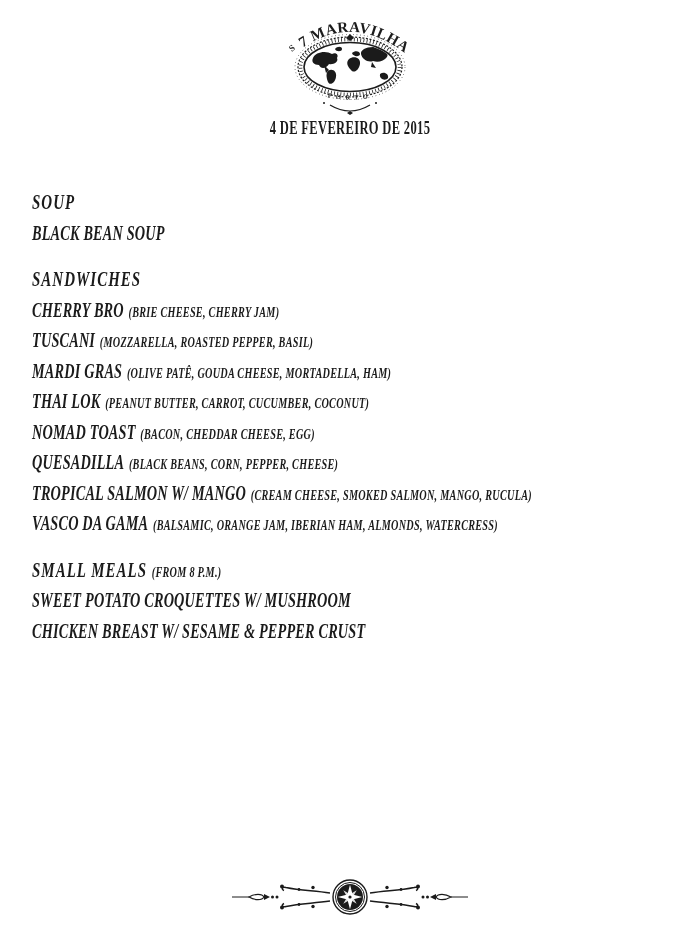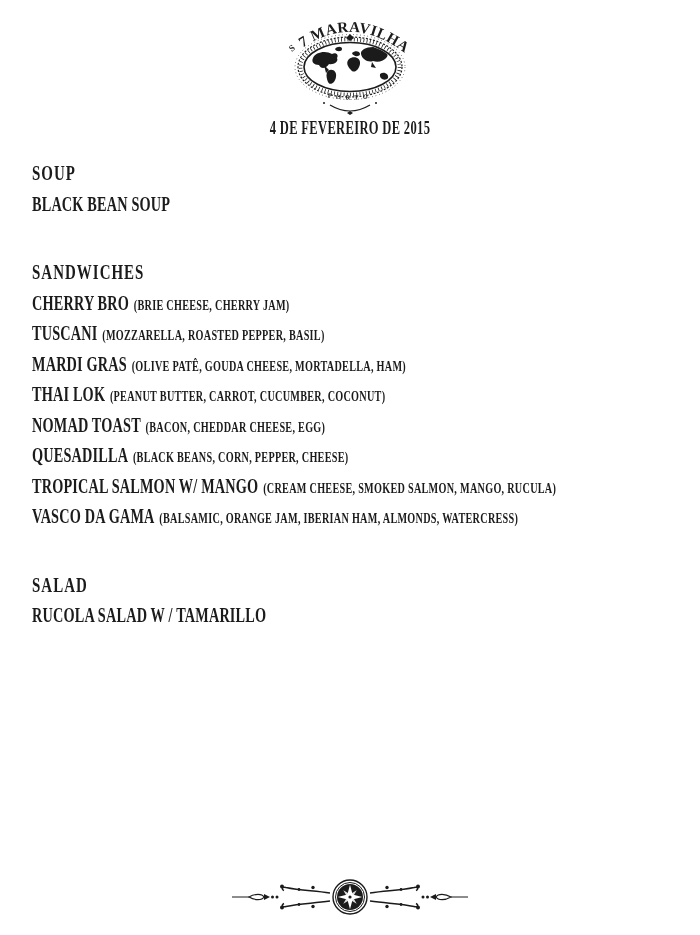--- a/index.html
+++ b/index.html
@@ -9,22 +9,22 @@
     background:var(--bg); color:var(--ink);
     font-family:"Liberation Serif", serif; font-weight:bold; overflow:hidden;
   }
   .logo{ position:absolute; top:8px; left:280px; width:140px; height:114px; }
   .logo svg text{ fill:var(--ink); font-family:"Liberation Serif", serif; font-weight:bold; }
   .date{
     position:absolute; top:117px; left:0; width:700px; text-align:center;
     font-size:19px; letter-spacing:0.5px;
     transform:scaleX(0.66); transform-origin:center top;
   }
-  .menu{ position:absolute; top:158px; left:32px; right:0; }
-  .section:not(:first-child){ margin-top:38px; }
+  .menu{ position:absolute; top:187px; left:32px; right:0;font-style:italic; }
+  .section:not(:first-child){ margin-top:16px; }
   .row{
     height:30.5px; line-height:30.5px; white-space:nowrap;
     transform:scaleX(0.68); transform-origin:0 0;
     letter-spacing:0.25px;
   }
   .row .name{ font-size:21px; }
   .header-row .name{ font-size:22px; letter-spacing:1.5px; }
   .row .desc{ font-size:15px; margin-left:7px; letter-spacing:0.4px; }
   .divider{ position:absolute; top:872px; left:230px; width:240px; height:50px; }
   .divider svg{ display:block; }
@@ -96,22 +96,23 @@
         <div class="row item-row"><span class="name">CHERRY BRO</span><span class="desc">(BRIE CHEESE, CHERRY JAM)</span></div>
         <div class="row item-row"><span class="name">TUSCANI</span><span class="desc">(MOZZARELLA, ROASTED PEPPER, BASIL)</span></div>
         <div class="row item-row"><span class="name">MARDI GRAS</span><span class="desc">(OLIVE PATÊ, GOUDA CHEESE, MORTADELLA, HAM)</span></div>
         <div class="row item-row"><span class="name">THAI LOK</span><span class="desc">(PEANUT BUTTER, CARROT, CUCUMBER, COCONUT)</span></div>
         <div class="row item-row"><span class="name">NOMAD TOAST</span><span class="desc">(BACON, CHEDDAR CHEESE, EGG)</span></div>
         <div class="row item-row"><span class="name">QUESADILLA</span><span class="desc">(BLACK BEANS, CORN, PEPPER, CHEESE)</span></div>
         <div class="row item-row"><span class="name">TROPICAL SALMON W/ MANGO</span><span class="desc">(CREAM CHEESE, SMOKED SALMON, MANGO, RUCULA)</span></div>
         <div class="row item-row"><span class="name">VASCO DA GAMA</span><span class="desc">(BALSAMIC, ORANGE JAM, IBERIAN HAM, ALMONDS, WATERCRESS)</span></div>
       </div>
       <div class="section">
-        <div class="row header-row"><span class="name">SALAD</span></div>
-        <div class="row item-row"><span class="name">RUCOLA SALAD W / TAMARILLO</span></div>
+        <div class="row header-row"><span class="name">SMALL MEALS</span><span class="desc">(FROM 8 P.M.)</span></div>
+        <div class="row item-row"><span class="name">SWEET POTATO CROQUETTES W/ MUSHROOM</span></div>
+        <div class="row item-row"><span class="name">CHICKEN BREAST W/ SESAME &amp; PEPPER CRUST</span></div>
       </div>
     </div>
 
   <div class="divider">
     <svg viewBox="0 0 240 50" width="240" height="50">
       <g stroke="#1b1b1b" fill="none">
         <path d="M140,21 C158,18.5 170,18.5 184,15.5 C188,14.5 189,17 186,18.5" stroke-width="1.4"></path>
         <path d="M140,29 C158,31.5 170,31.5 184,34.5 C188,35.5 189,33 186,31.5" stroke-width="1.4"></path>
         <circle cx="188" cy="14.5" r="2" fill="#1b1b1b" stroke="none"></circle>
         <circle cx="188" cy="35.5" r="2" fill="#1b1b1b" stroke="none"></circle>

